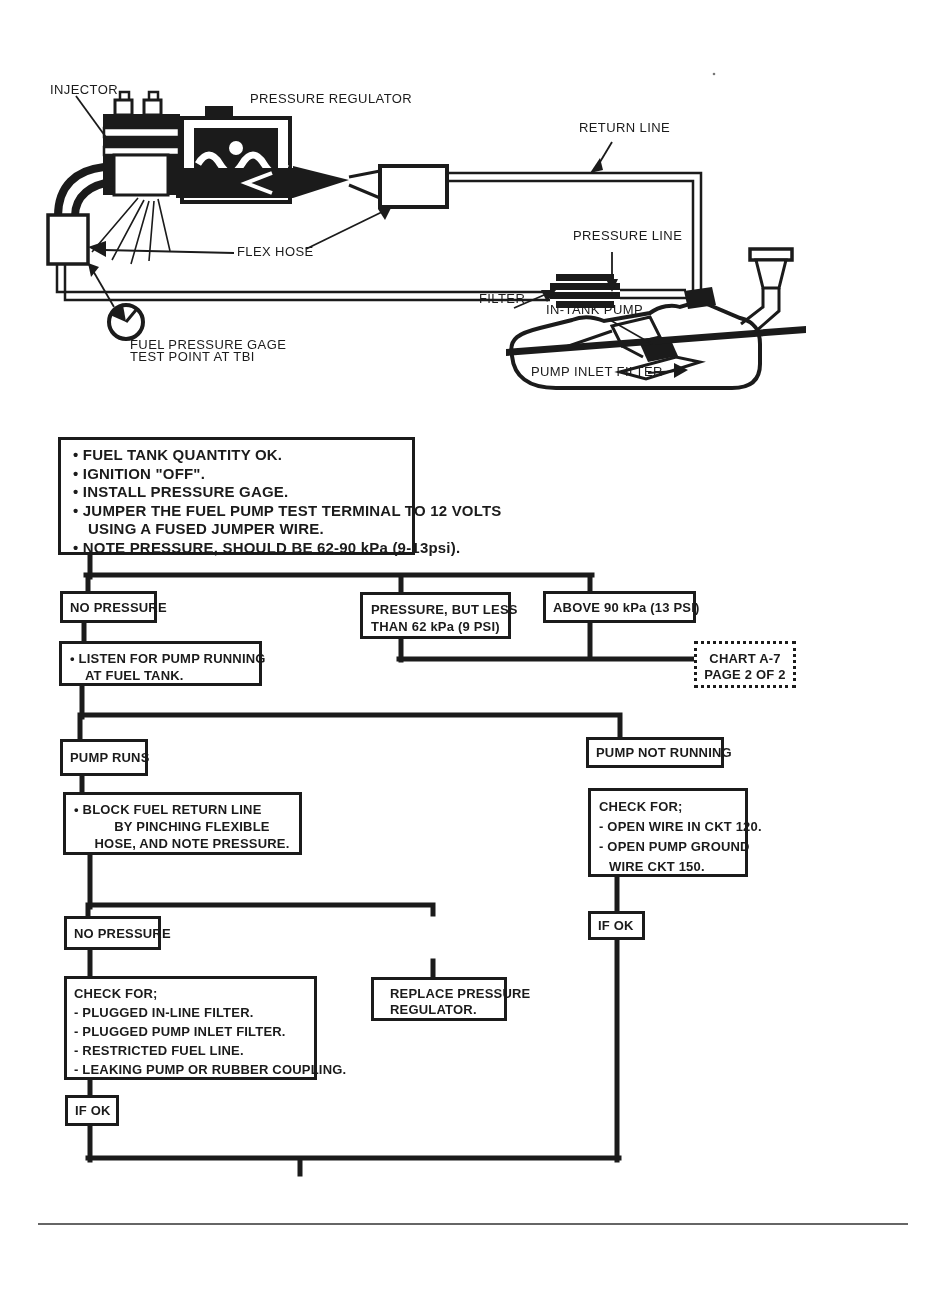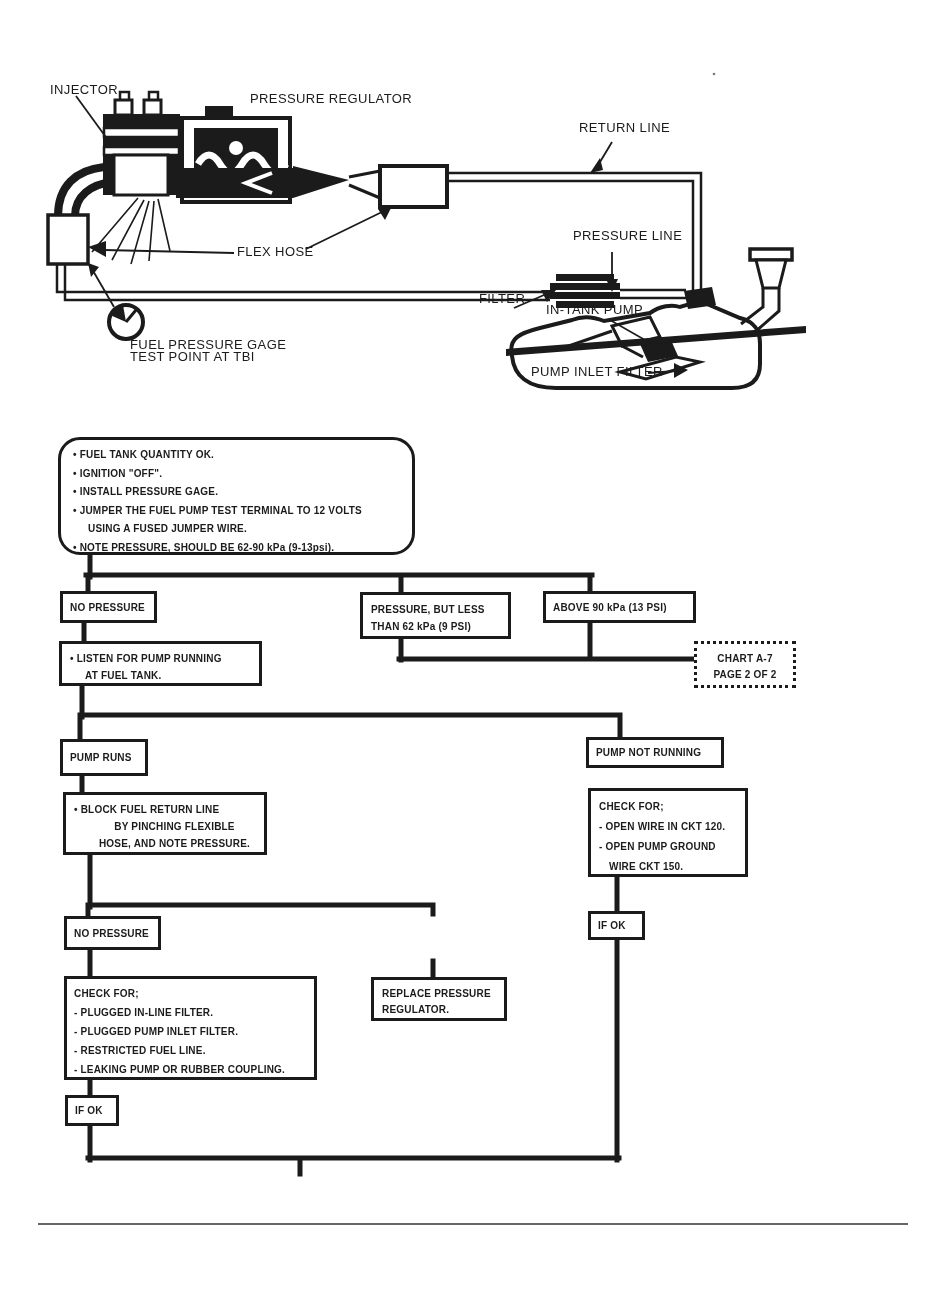--- a/index.html
+++ b/index.html
@@ -8,33 +8,33 @@
     background:#ffffff;overflow:hidden;
     font-family:"Liberation Sans",sans-serif;color:#1b1b1b;
   }
   svg.art{position:absolute;left:0;top:0;pointer-events:none;}
   .lbl{
     position:absolute;font-weight:400;font-size:13px;line-height:11px;
     letter-spacing:.4px;white-space:nowrap;color:#1b1b1b;
   }
   .box{
     position:absolute;background:#fff;border:3px solid #1b1b1b;
-    box-sizing:border-box;font-weight:700;font-size:10px;color:#1b1b1b;
+    box-sizing:border-box;font-weight:700;font-size:13px;color:#1b1b1b;
     letter-spacing:.2px;
   }
   .dotted{border-style:dotted;}
   .c1{display:flex;align-items:center;padding:0 4px 0 7px;}
-  .b-initial{font-size:10px;line-height:18.5px;padding:6px 6px 0 12px;border-radius:22px;}
+  .b-initial{font-size:15px;line-height:18.5px;padding:6px 6px 0 12px;}
   .b-initial .ind{padding-left:15px;}
   .b-listen{line-height:17px;padding:6px 20px 0 8px;}
   .b-listen .ind{padding-left:15px;}
   .b-block{line-height:17px;padding:6px 4px 0 8px;}
   .b-block .ind{padding-left:15px;text-align:center;}
   .b-2line{line-height:17px;padding:6px 4px 0 8px;}
-  .b-reg{line-height:16px;padding:6px 4px 0 8px;}
+  .b-reg{line-height:16px;padding:6px 4px 0 16px;}
   .b-checkR{line-height:20px;padding:6px 4px 0 8px;}
   .b-checkR .ind2{padding-left:10px;}
   .b-checkL{line-height:19px;padding:5px 4px 0 7px;}
   .b-chart{line-height:16px;padding-top:7px;text-align:center;}
   .ln{white-space:nowrap;}
 </style>
 </head>
 <body>
 
 <div class="page">
@@ -188,21 +188,21 @@
   </div>
 
   <div class="box c1" style="left:60px;top:739px;width:88px;height:37px">
     <span class="ln">PUMP RUNS</span>
   </div>
 
   <div class="box c1" style="left:586px;top:737px;width:138px;height:31px">
     <span class="ln">PUMP NOT RUNNING</span>
   </div>
 
-  <div class="box b-block" style="left:63px;top:792px;width:204px;height:63px">
+  <div class="box b-block" style="left:63px;top:792px;width:239px;height:63px">
     <div class="ln">•  BLOCK FUEL RETURN LINE</div>
     <div class="ln ind">BY PINCHING FLEXIBLE</div>
     <div class="ln ind">HOSE, AND NOTE PRESSURE.</div>
   </div>
 
   <div class="box b-checkR" style="left:588px;top:788px;width:160px;height:89px">
     <div class="ln">CHECK FOR;</div>
     <div class="ln">-  OPEN WIRE IN CKT 120.</div>
     <div class="ln">-  OPEN PUMP GROUND</div>
     <div class="ln ind2">WIRE CKT 150.</div>

